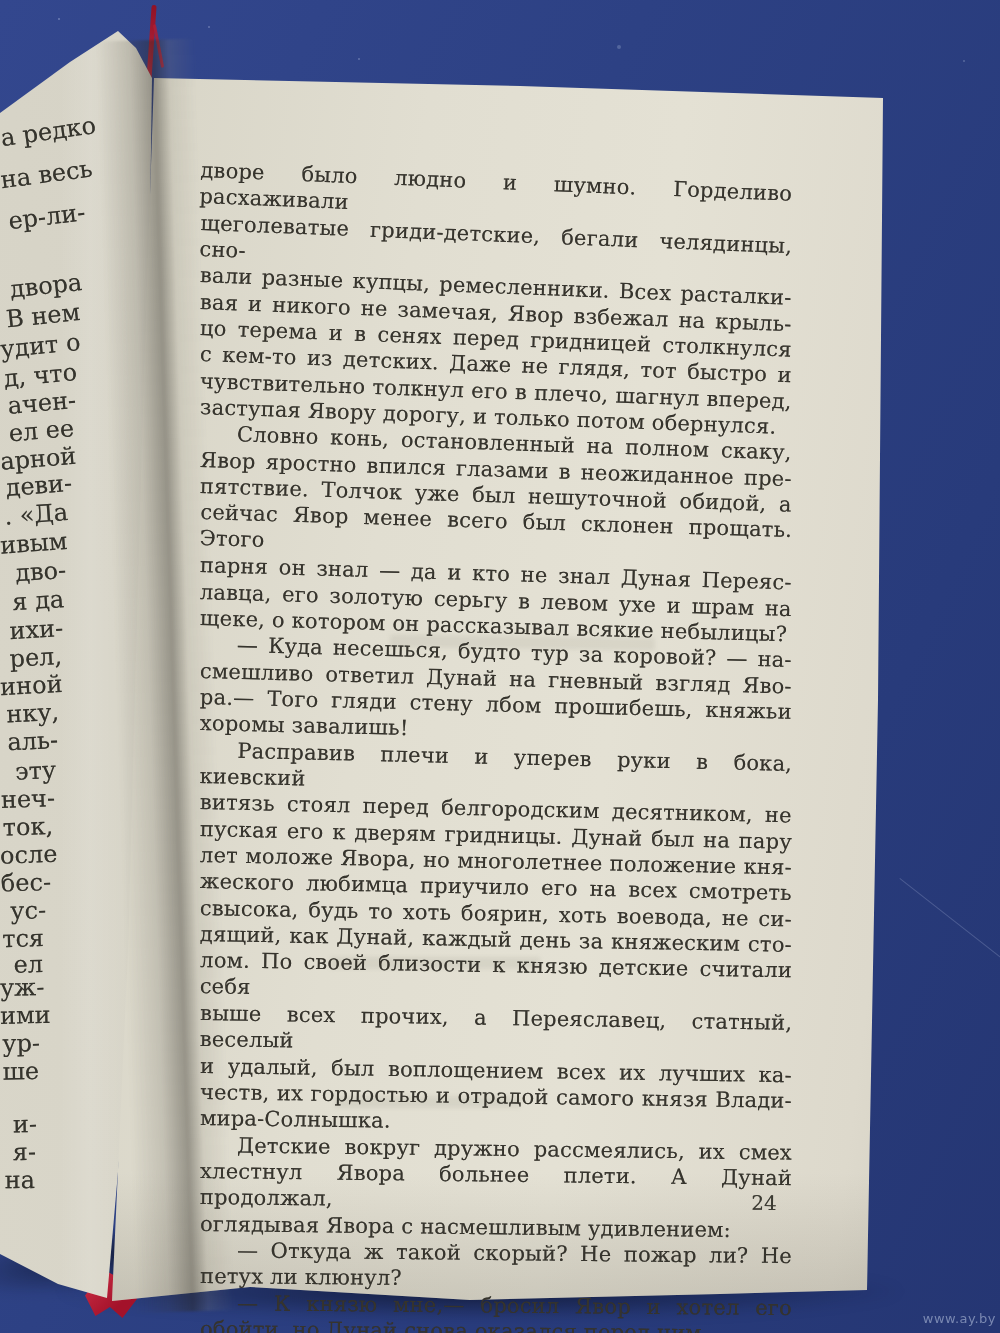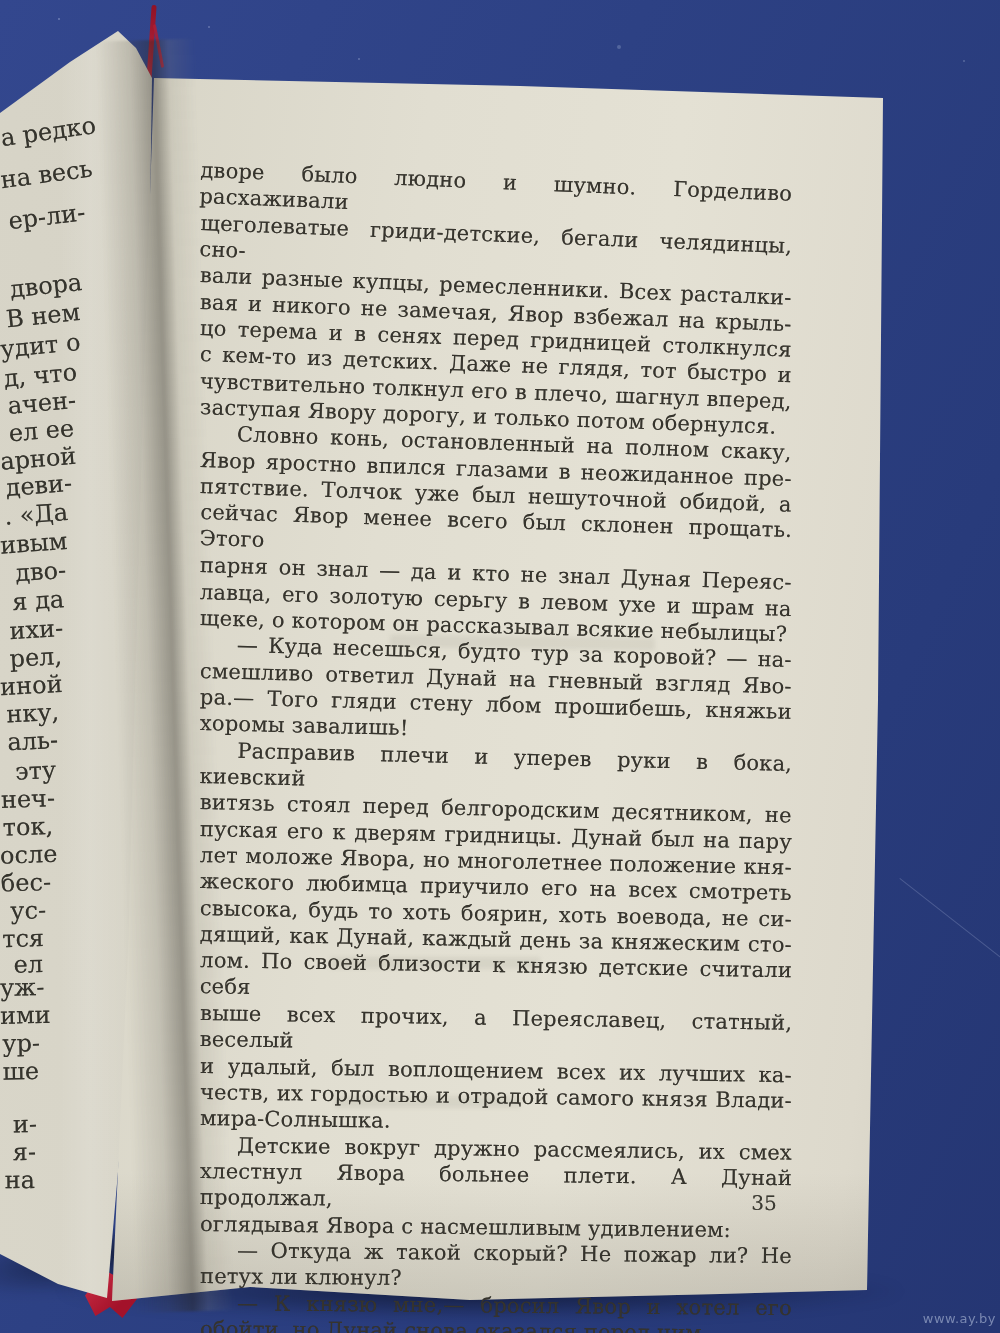--- a/index.html
+++ b/index.html
@@ -183,15 +183,15 @@
     <div class="line pend" style="transform: rotate(0.8deg);">мира-Солнышка.</div>
     <div class="line indent" style="transform: rotate(0.75deg);">Детские вокруг дружно рассмеялись, их смех</div>
     <div class="line" style="transform: rotate(0.7deg);">хлестнул Явора больнее плети. А Дунай продолжал,</div>
     <div class="line pend" style="transform: rotate(0.65deg);">оглядывая Явора с насмешливым удивлением:</div>
     <div class="line indent" style="transform: rotate(0.6deg);">— Откуда ж такой скорый? Не пожар ли? Не</div>
     <div class="line pend" style="transform: rotate(0.55deg);">петух ли клюнул?</div>
     <div class="line indent" style="transform: rotate(0.5deg);">— К князю мне,— бросил Явор и хотел его</div>
     <div class="line pend" style="transform: rotate(0.45deg);">обойти, но Дунай снова оказался перед ним.</div>
   </div>
 
-<div class="page-number">35</div>
+<div class="page-number">24</div>
 
 <div class="watermark">www.ay.by</div>
 
 </body></html>

